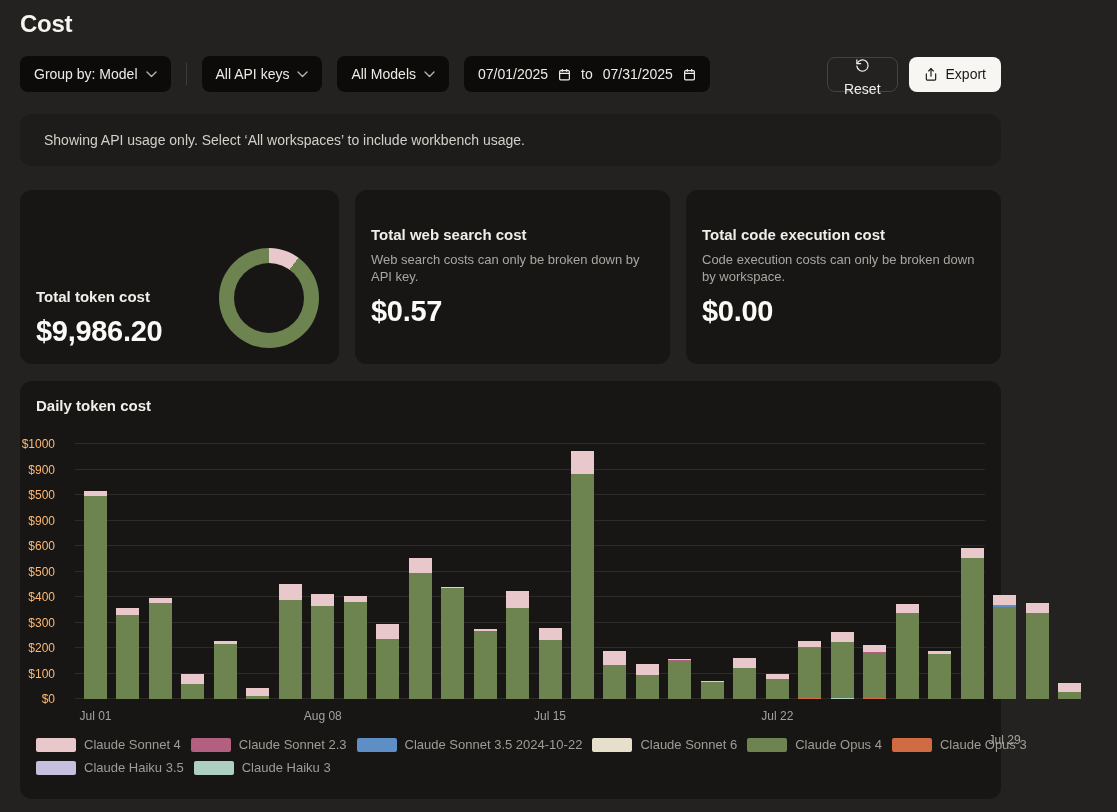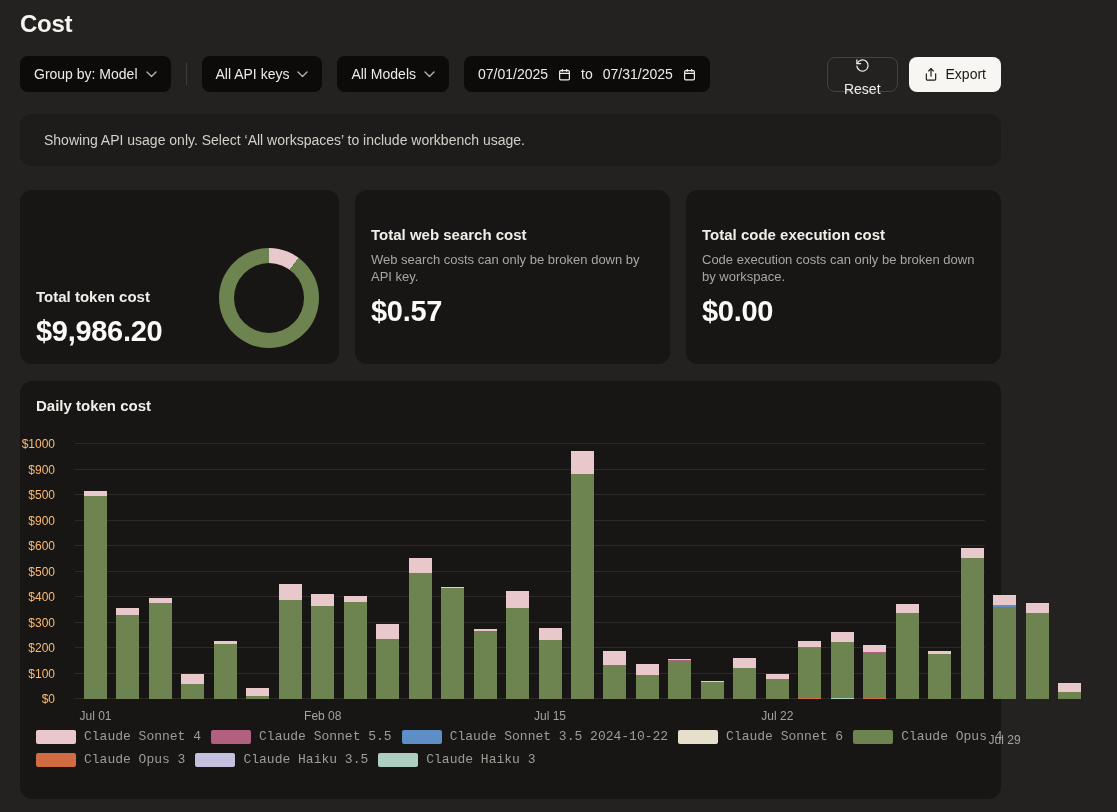--- a/index.html
+++ b/index.html
@@ -67,21 +67,21 @@
   .chart-wrap { position:relative; margin-top:30px; height:285px; }
   .ylabels { position:absolute; left:0; top:0; width:35px; height:255px; }
   .ytick { position:absolute; right:16px; font-size:12px; color:#fdba74; white-space:nowrap; }
   .grid { position:absolute; left:39px; right:0; top:0; height:255px; }
   .gridline { position:absolute; left:0; right:0; height:1px; background:#2c2b28; }
   .bars { position:absolute; left:48px; top:0; width:997px; height:255px; }
   .bar { position:absolute; bottom:0; width:23px; height:255px; cursor:pointer; }
   .seg { position:absolute; left:0; width:100%; }
   .xlabels { position:absolute; left:48px; top:265px; width:997px; height:16px; }
   .xtick { position:absolute; transform:translateX(-50%); font-size:12px; color:#a5a29b; white-space:nowrap; }
-  .legend { display:flex; flex-wrap:wrap; column-gap:10px; row-gap:8px; width:1000px;font-family:Liberation Mono, monospace; }
+  .legend { display:flex; flex-wrap:wrap; column-gap:10px; row-gap:8px; margin-top:8px; width:1000px; }
   .legend-item { display:flex; align-items:center; gap:8px; cursor:pointer; }
   .swatch { width:40px; height:14px; border-radius:2px; flex:none; }
   .legend-label { font-size:13px; color:#9f9c96; white-space:nowrap; }
 </style>
 </head>
 <body>
 
 <div class="page">
 
   <div class="page-title">Cost</div>
@@ -338,34 +338,34 @@
             <div class="seg" style="bottom: 0px; height: 86.445px; background: rgb(110, 132, 80);"></div>
             <div class="seg" style="bottom: 86.445px; height: 9.435px; background: rgb(232, 200, 203);"></div>
           </div>
           <div class="bar" title="Jul 31" style="left: 974px;">
             <div class="seg" style="bottom: 0px; height: 6.63px; background: rgb(110, 132, 80);"></div>
             <div class="seg" style="bottom: 6.63px; height: 9.69px; background: rgb(232, 200, 203);"></div>
           </div>
         </div>
       <div class="xlabels" id="xlabels">
           <div class="xtick" style="left: 11.5px;">Jul 01</div>
-          <div class="xtick" style="left: 238.767px;">Feb 08</div>
+          <div class="xtick" style="left: 238.767px;">Aug 08</div>
           <div class="xtick" style="left: 466.033px;">Jul 15</div>
           <div class="xtick" style="left: 693.3px;">Jul 22</div>
           <div class="xtick" style="left: 920.567px; margin-top: 24px;">Jul 29</div>
         </div>
     </div>
     <div class="legend" id="legend">
         <div class="legend-item">
           <span class="swatch" style="background: rgb(232, 200, 203);"></span>
           <span class="legend-label">Claude Sonnet 4</span>
         </div>
         <div class="legend-item">
           <span class="swatch" style="background: rgb(178, 95, 128);"></span>
-          <span class="legend-label">Claude Sonnet 5.5</span>
+          <span class="legend-label">Claude Sonnet 2.3</span>
         </div>
         <div class="legend-item">
           <span class="swatch" style="background: rgb(94, 142, 198);"></span>
           <span class="legend-label">Claude Sonnet 3.5 2024-10-22</span>
         </div>
         <div class="legend-item">
           <span class="swatch" style="background: rgb(230, 223, 203);"></span>
           <span class="legend-label">Claude Sonnet 6</span>
         </div>
         <div class="legend-item">

